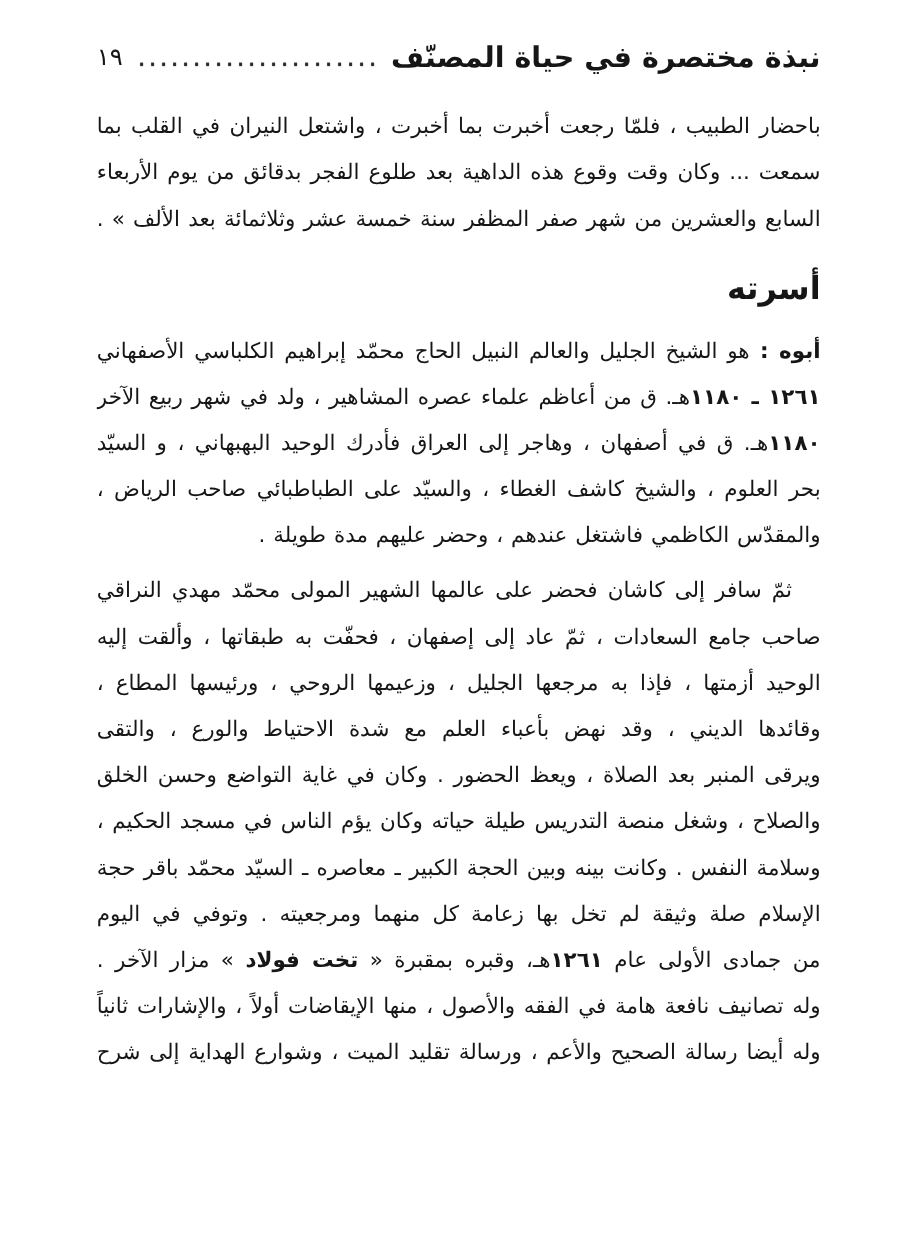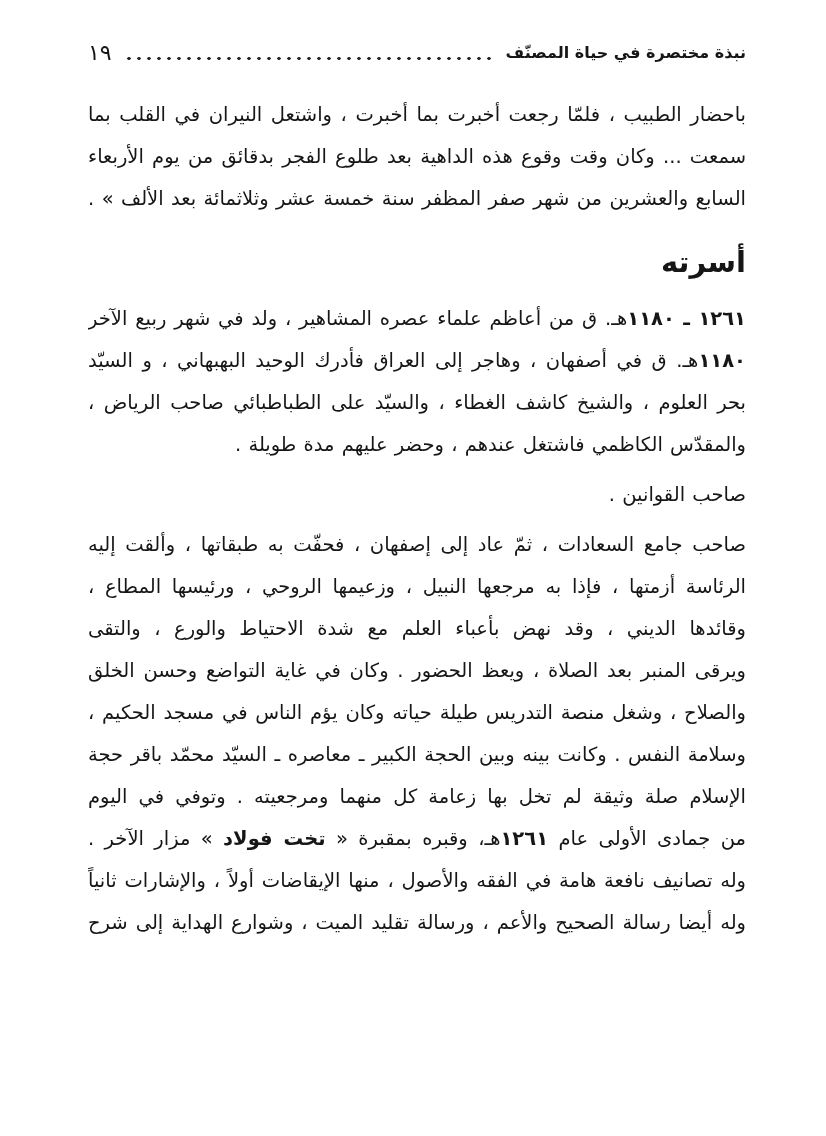--- a/index.html
+++ b/index.html
@@ -22,21 +22,21 @@
   }
   
   .running-header {
     display: flex;
     align-items: flex-end;
     margin: 0 80px 0 88px;
     height: 32px;
   }
   .header-title {
     font-weight: 700;
-    font-size: 16px;
+    font-size: 26px;
     white-space: nowrap;
     line-height: 30px;
   }
   .dot-leader {
     flex: 1 1 auto;
     height: 5px;
     margin: 0 12px 7px 14px;
     background-image: radial-gradient(circle, #2a2a2a 1.5px, transparent 1.9px);
     background-size: 10px 5px;
     background-repeat: repeat-x;
@@ -92,33 +92,34 @@
 
     <section class="para intro">
         <div class="line"><span>باحضار الطبيب ، فلمّا رجعت أخبرت بما أخبرت ، واشتعل النيران في القلب بما</span></div>
         <div class="line"><span>سمعت ... وكان وقت وقوع هذه الداهية بعد طلوع الفجر بدقائق من يوم الأربعاء</span></div>
         <div class="line"><span>السابع والعشرين من شهر صفر المظفر سنة خمسة عشر وثلاثمائة بعد الألف » .</span></div>
       </section>
 
     <h2 class="section-heading">أسرته</h2>
 
     <section class="para father">
+        <div class="line"><span class="b">أبوه : </span><span>هو الشيخ الجليل والعالم النبيل الحاج محمّد إبراهيم الكلباسي الأصفهاني</span></div>
         <div class="line"><span class="b">١٢٦١ ـ ١١٨٠</span><span>هـ. ق من أعاظم علماء عصره المشاهير ، ولد في شهر ربيع الآخر عام</span></div>
         <div class="line"><span class="b">١١٨٠</span><span>هـ. ق في أصفهان ، وهاجر إلى العراق فأدرك الوحيد البهبهاني ، و السيّد مهدي</span></div>
         <div class="line"><span>بحر العلوم ، والشيخ كاشف الغطاء ، والسيّد على الطباطبائي صاحب الرياض ،</span></div>
         <div class="line end"><span>والمقدّس الكاظمي فاشتغل عندهم ، وحضر عليهم مدة طويلة .</span></div>
       </section>
 
     <section class="para">
-        <div class="line end"><span>صاحب القوانين .</span></div>
       </section>
 
     <section class="para">
+        <div class="line indent"><span>ثمّ سافر إلى كاشان فحضر على عالمها الشهير المولى محمّد مهدي النراقي</span></div>
         <div class="line"><span>صاحب جامع السعادات ، ثمّ عاد إلى إصفهان ، فحفّت به طبقاتها ، وألقت إليه</span></div>
-        <div class="line"><span>الرئاسة أزمتها ، فإذا به مرجعها النبيل ، وزعيمها الروحي ، ورئيسها المطاع ،</span></div>
+        <div class="line"><span>الوحيد أزمتها ، فإذا به مرجعها الجليل ، وزعيمها الروحي ، ورئيسها المطاع ،</span></div>
         <div class="line"><span>وقائدها الديني ، وقد نهض بأعباء العلم مع شدة الاحتياط والورع ، والتقى</span></div>
         <div class="line"><span>ويرقى المنبر بعد الصلاة ، ويعظ الحضور . وكان في غاية التواضع وحسن الخلق</span></div>
         <div class="line"><span>والصلاح ، وشغل منصة التدريس طيلة حياته وكان يؤم الناس في مسجد الحكيم ،</span></div>
         <div class="line"><span>وسلامة النفس . وكانت بينه وبين الحجة الكبير ـ معاصره ـ السيّد محمّد باقر حجة</span></div>
         <div class="line"><span>الإسلام صلة وثيقة لم تخل بها زعامة كل منهما ومرجعيته . وتوفي في اليوم الثامن</span></div>
         <div class="line"><span>من جمادى الأولى عام </span><span class="b">١٢٦١</span><span>هـ، وقبره بمقبرة « </span><span class="b">تخت فولاد</span><span> » مزار الآخر .</span></div>
         <div class="line"><span>وله تصانيف نافعة هامة في الفقه والأصول ، منها الإيقاضات أولاً ، والإشارات ثانياً ،</span></div>
         <div class="line"><span>وله أيضا رسالة الصحيح والأعم ، ورسالة تقليد الميت ، وشوارع الهداية إلى شرح</span></div>
       </section>
 

